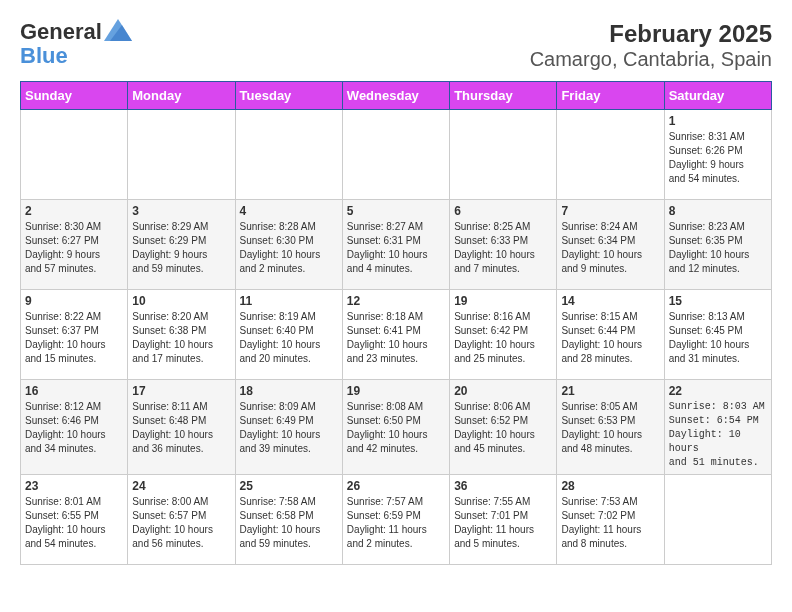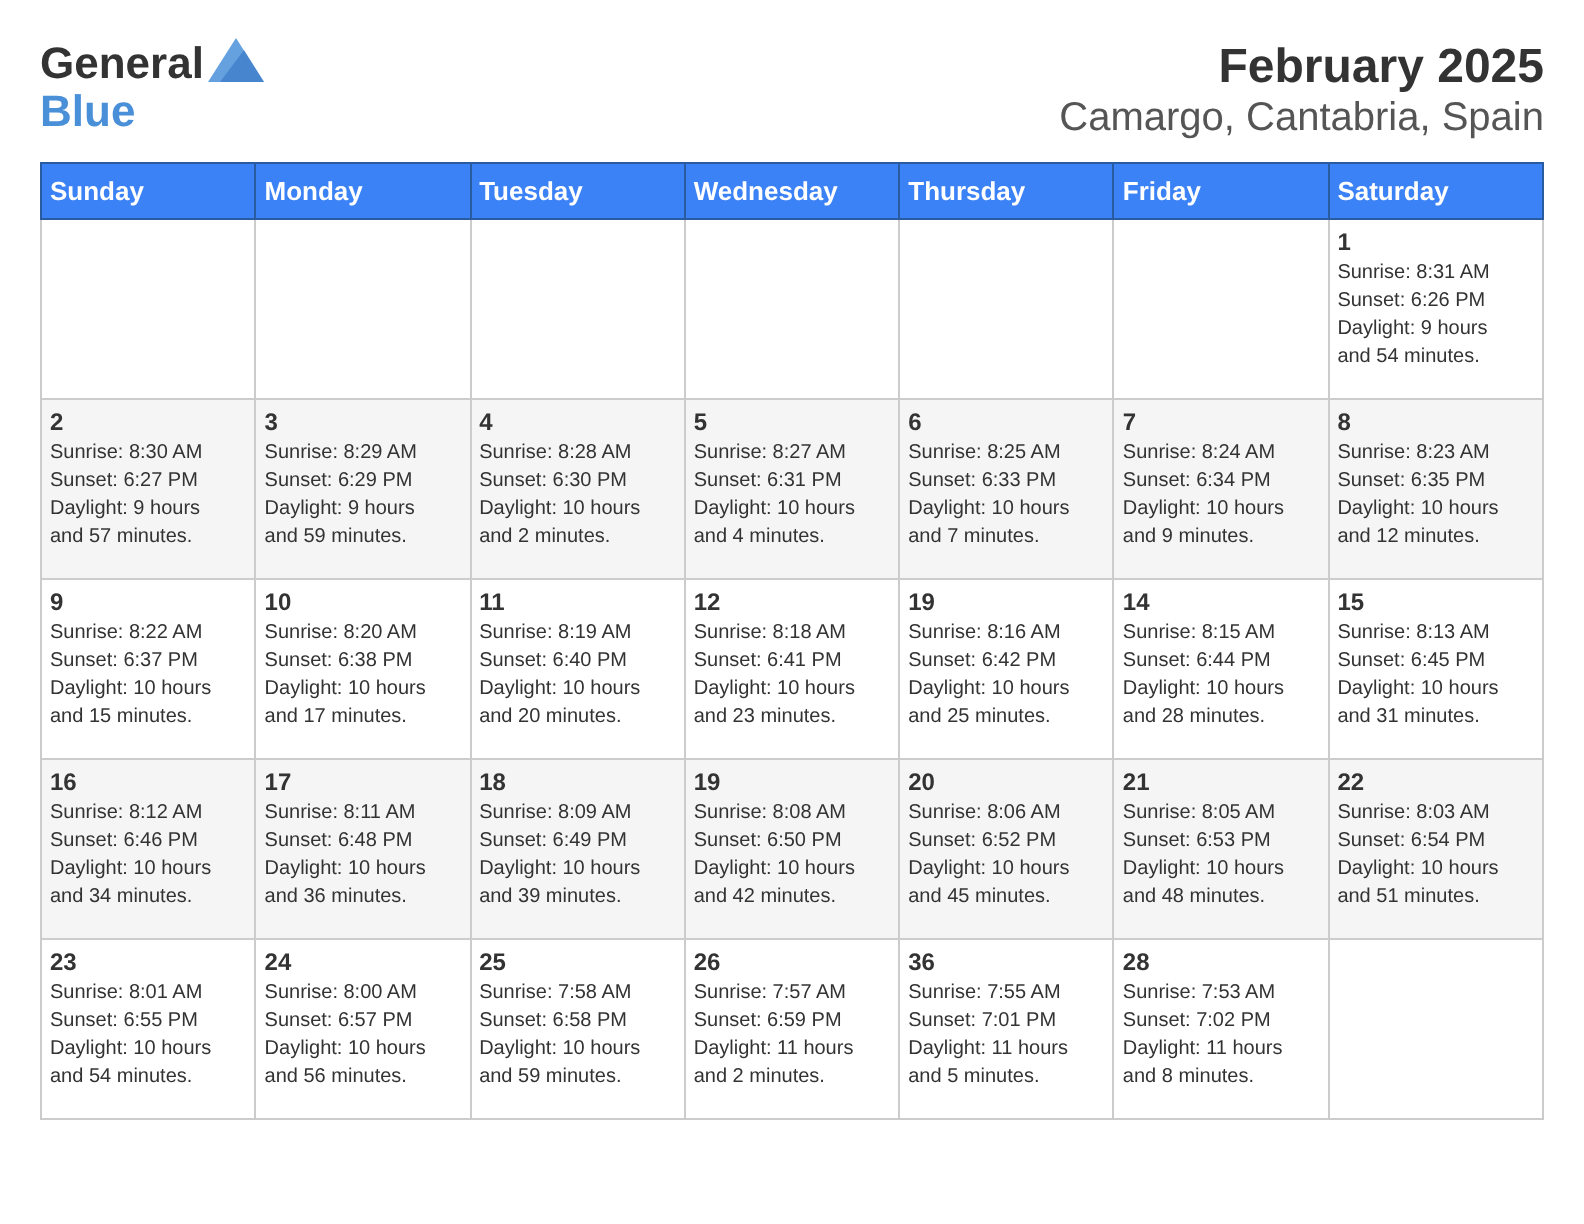--- a/index.html
+++ b/index.html
@@ -37,21 +37,21 @@
     .location {
       font-size: 20px;
       color: #555;
     }
     table {
       width: 100%;
       border-collapse: collapse;
       table-layout: fixed;
     }
     th {
-      background-color: #3b82f6;
+      background-color: #d946ef;
       color: #fff;
       font-size: 13px;
       font-weight: bold;
       padding: 6px 4px;
       text-align: left;
       border: 1px solid #2a5ba0;
     }
     td {
       border: 1px solid #ccc;
       vertical-align: top;
@@ -274,21 +274,21 @@
         </td>
         <td>
           <span class="day-num">21</span>
           <div class="day-info" style="white-space: pre-line;">Sunrise: 8:05 AM
 Sunset: 6:53 PM
 Daylight: 10 hours
 and 48 minutes.</div>
         </td>
         <td>
           <span class="day-num">22</span>
-          <div class="day-info" style="white-space: pre-line;">Sunrise: 8:03 AM
+          <div class="day-info" style="white-space: pre-line; font-family: Liberation Mono, monospace;">Sunrise: 8:03 AM
 Sunset: 6:54 PM
 Daylight: 10 hours
 and 51 minutes.</div>
         </td>
       </tr>
       <tr>
         <td>
           <span class="day-num">23</span>
           <div class="day-info" style="white-space: pre-line;">Sunrise: 8:01 AM
 Sunset: 6:55 PM

